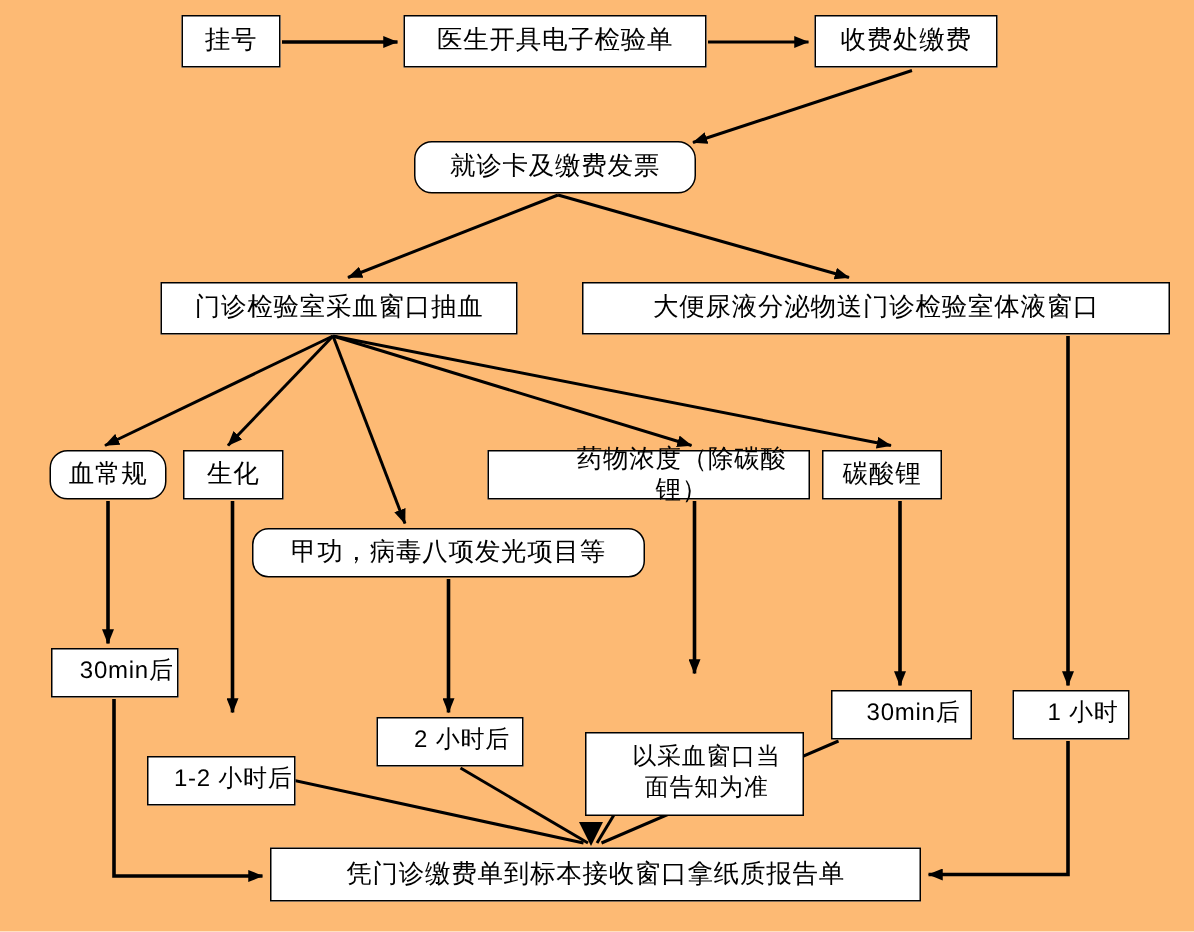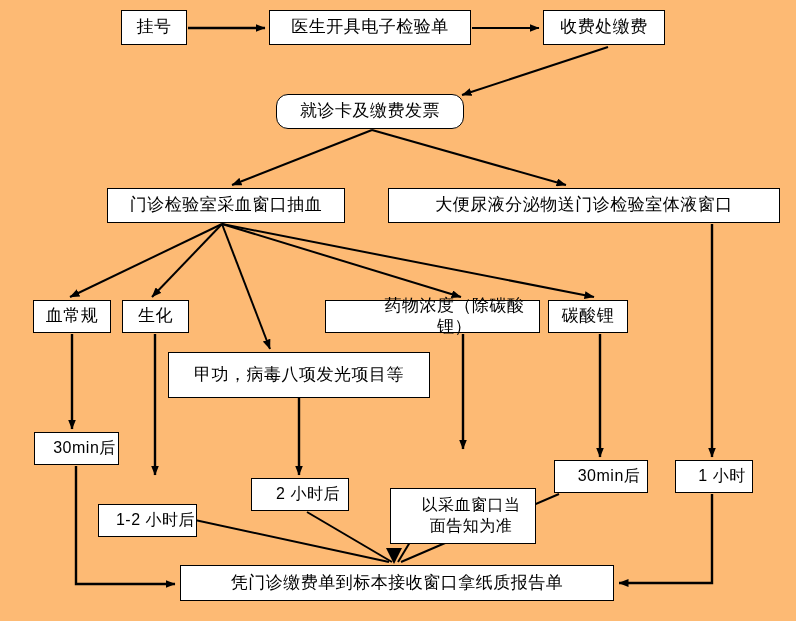--- a/index.html
+++ b/index.html
@@ -97,23 +97,23 @@
 
     <polyline points="712,494 712,583 619,583" fill="none" stroke="#000000" stroke-width="2.4" marker-end="url(#arrowhead-thin)"></polyline>
   </svg>
 
   <div class="node-box" style="left:121px;  top:10px;  width:66px;  height:35px;">挂号</div>
   <div class="node-box" style="left:269px;  top:10px;  width:202px; height:35px;">医生开具电子检验单</div>
   <div class="node-box" style="left:543px;  top:10px;  width:122px; height:35px;">收费处缴费</div>
   <div class="node-box" style="left:276px;  top:94px;  width:188px; height:35px;border-radius:12px;">就诊卡及缴费发票</div>
   <div class="node-box" style="left:107px;  top:188px; width:238px; height:35px;">门诊检验室采血窗口抽血</div>
   <div class="node-box" style="left:388px;  top:188px; width:392px; height:35px;">大便尿液分泌物送门诊检验室体液窗口</div>
-  <div class="node-box" style="left:33px;   top:300px; width:78px;  height:33px;">血常规</div>
+  <div class="node-box" style="left:33px;   top:300px; width:78px;  height:33px;border-radius:12px;">血常规</div>
   <div class="node-box" style="left:122px;  top:300px; width:67px;  height:33px;">生化</div>
-  <div class="node-box" style="left:168px;  top:352px; width:262px; height:46px;">甲功，病毒八项发光项目等</div>
+  <div class="node-box" style="left:168px;  top:352px; width:262px; height:33px;border-radius:11px;">甲功，病毒八项发光项目等</div>
   <div class="node-box" style="left:325px;  top:300px; width:215px; height:33px;padding-left:44px;">药物浓度（除碳酸锂）</div>
   <div class="node-box" style="left:548px;  top:300px; width:80px;  height:33px;">碳酸锂</div>
   <div class="node-box small" style="left:34px;   top:432px; width:85px;  height:33px;">30min后</div>
   <div class="node-box small" style="left:98px;   top:504px; width:99px; height:33px;">1-2 小时后</div>
   <div class="node-box small" style="left:251px;  top:478px; width:98px;  height:33px;">2 小时后</div>
   <div class="node-box small two-line" style="left:390px;  top:452px; width:146px; height:56px;">以采血窗口当
 面告知为准</div>
   <div class="node-box small" style="left:554px;  top:460px; width:94px;  height:33px;">30min后</div>
   <div class="node-box small" style="left:675px;  top:460px; width:78px;  height:33px;">1 小时</div>
   <div class="node-box" style="left:180px;  top:565px; width:434px; height:36px;">凭门诊缴费单到标本接收窗口拿纸质报告单</div>

